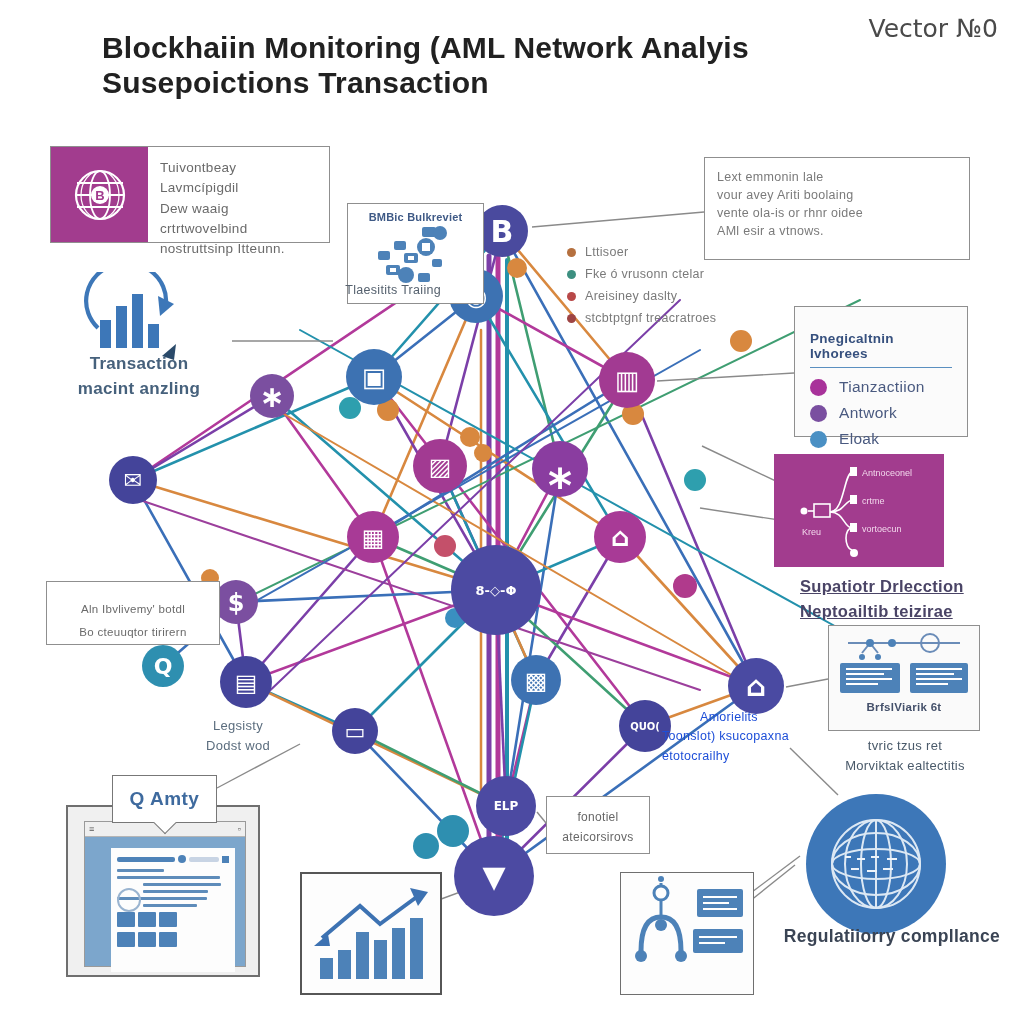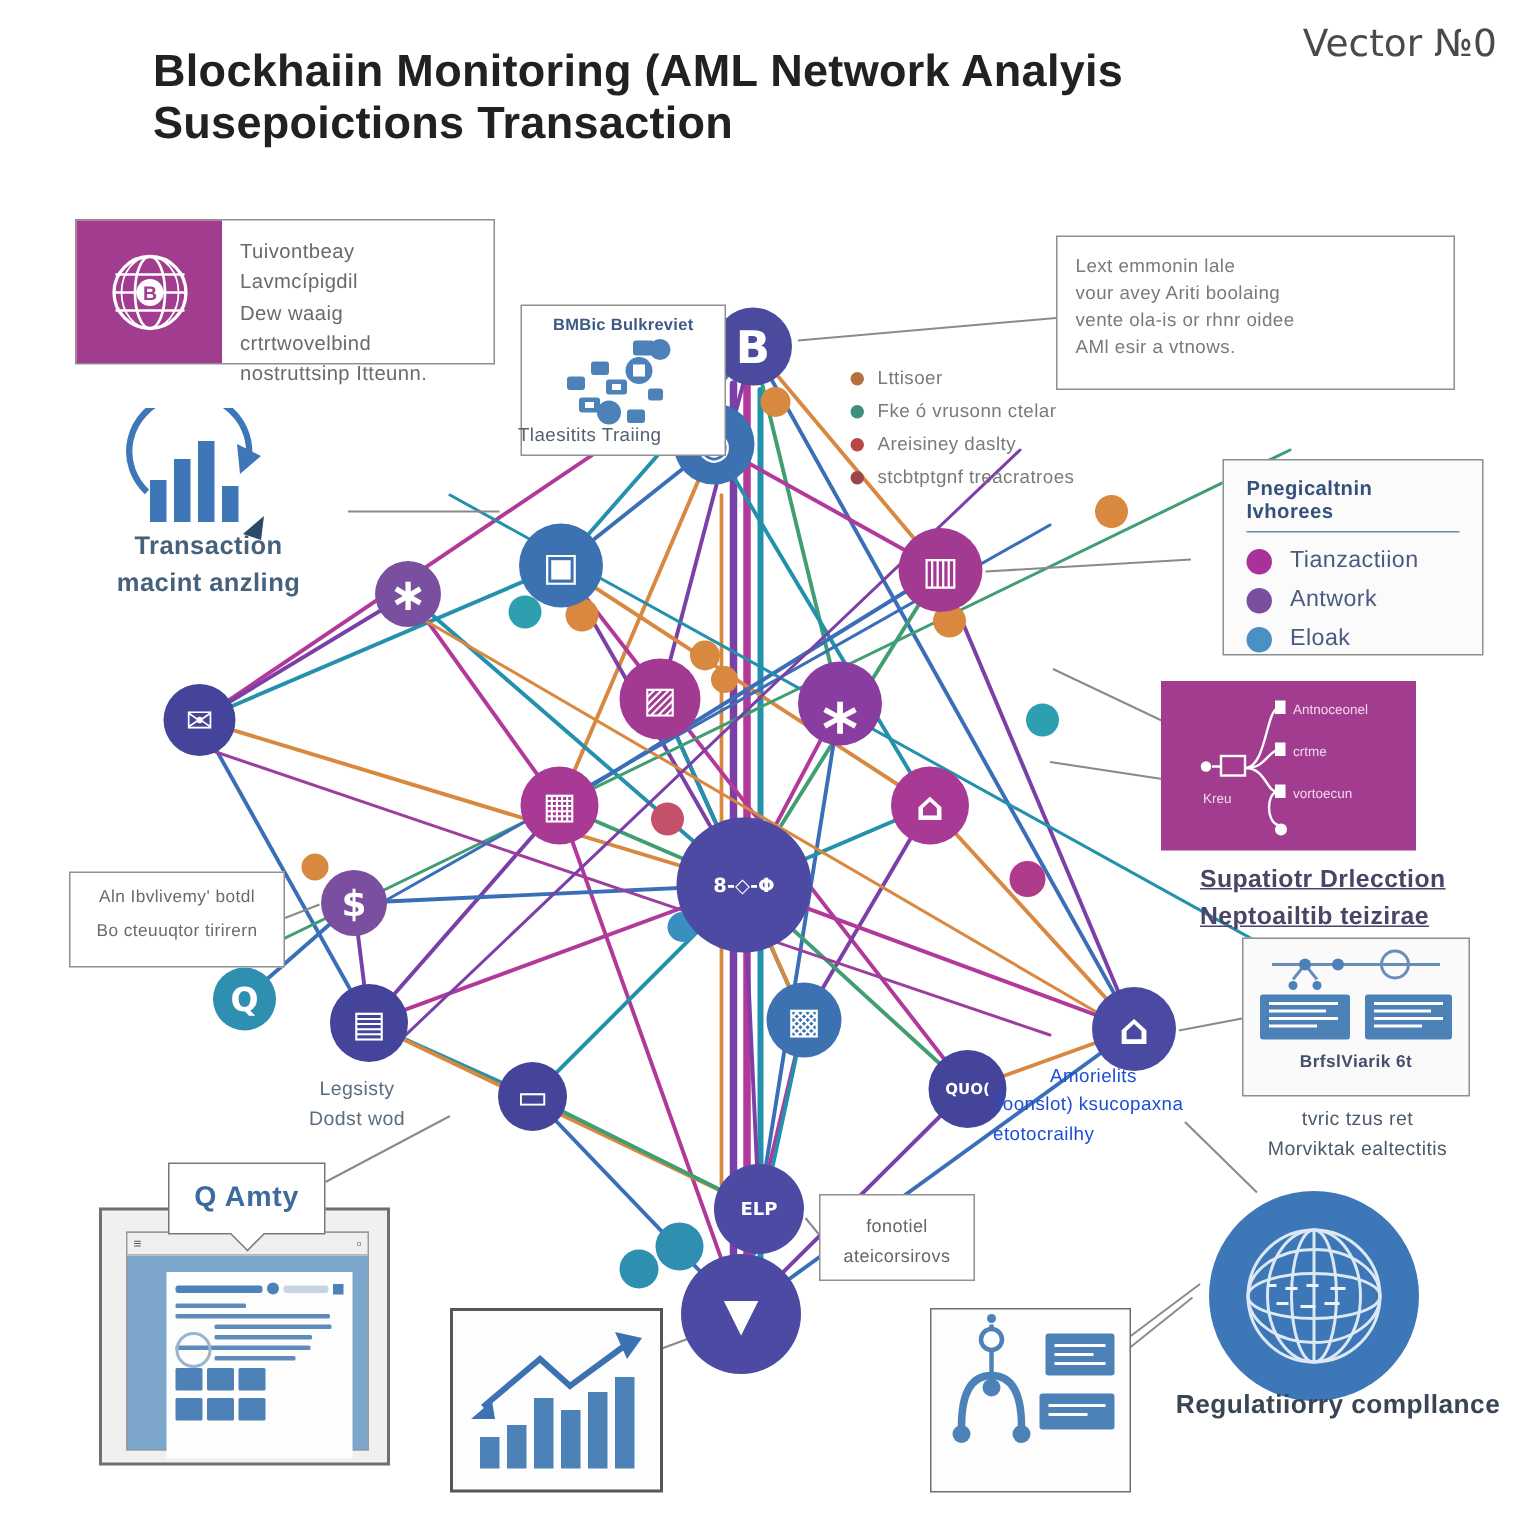--- a/index.html
+++ b/index.html
@@ -23,35 +23,35 @@
   .card-aml{left:704px;top:157px;width:266px;height:103px;display:flex;}
   .card-aml .iconsq{width:103px;height:100%;background:#5585b8;display:flex;flex-direction:column;align-items:center;justify-content:center;gap:5px;flex:none;}
   .card-aml .badge{background:#3d6ea8;color:#fff;font-weight:bold;font-size:17px;padding:3px 12px;border-radius:3px;letter-spacing:1px;}
   .card-aml .txt{padding:10px 12px;font-size:12.5px;color:#7a7a7a;line-height:1.45;letter-spacing:.3px;}
   
   .bullets{left:567px;top:245px;}
   .bullets .row{display:flex;align-items:center;margin-bottom:8px;}
   .bullets .dot{width:9px;height:9px;border-radius:50%;margin-right:9px;flex:none;}
   .bullets .lbl{font-size:12.5px;color:#7a7a7a;letter-spacing:.3px;white-space:nowrap;}
   
-  .card-pred{left:794px;top:306px;width:174px;height:131px;background:#fbfbfb;border:1.5px solid #8f8f8f;padding:11px 15px;margin-left:21px;}
+  .card-pred{left:794px;top:306px;width:174px;height:131px;background:#fbfbfb;border:1.5px solid #8f8f8f;padding:24px 15px;}
   .card-pred .ttl{font-size:13.5px;font-weight:bold;color:#36507e;letter-spacing:.3px;}
   .card-pred hr{border:none;border-top:1.5px solid #5a8fc0;margin:6px 0 10px 0;}
   .card-pred .row{display:flex;align-items:center;margin-bottom:8px;}
   .card-pred .dot{width:17px;height:17px;border-radius:50%;margin-right:12px;flex:none;}
   .card-pred .lbl{font-size:15.5px;color:#4a5a80;letter-spacing:.3px;}
   
   .lbl-trans{left:34px;top:352px;width:210px;text-align:center;font-size:17px;font-weight:600;color:#46617c;line-height:1.45;letter-spacing:.3px;}
   .icon-trans{left:72px;top:272px;}
   .lbl-training{left:295px;top:283px;width:146px;text-align:right;font-size:12.5px;color:#55616e;letter-spacing:.3px;}
   
   .card-susp{left:774px;top:454px;width:170px;height:113px;background:#a23c8e;}
   .cap-susp{left:800px;top:574px;width:220px;font-size:16.5px;font-weight:600;color:#4a4466;line-height:1.5;letter-spacing:.3px;text-decoration:underline;}
   
-  .card-adv{left:46px;top:581px;width:144px;height:64px;text-align:center;padding-top:5px;font-size:11.5px;color:#6a6a6a;line-height:2;letter-spacing:.3px;}
+  .card-adv{left:46px;top:581px;width:174px;height:64px;text-align:center;padding-top:16px;font-size:11.5px;color:#6a6a6a;line-height:2;letter-spacing:.3px;}
   .lbl-legsisty{left:186px;top:716px;width:104px;text-align:center;font-size:13px;color:#5b6d7e;line-height:1.55;letter-spacing:.3px;}
   
   .card-qamty{left:112px;top:775px;width:105px;height:48px;border:1.5px solid #777;display:flex;align-items:center;justify-content:center;
               font-size:19px;font-weight:600;color:#3e6a9e;letter-spacing:.5px;z-index:4;}
   .card-qamty .notch{position:absolute;left:50%;bottom:-9px;width:15px;height:15px;background:#fff;border-right:1.5px solid #777;border-bottom:1.5px solid #777;transform:translateX(-50%) rotate(45deg);}
   .browser{left:66px;top:805px;width:194px;height:172px;background:#f0f0f0;border:2px solid #6f6f6f;z-index:3;}
   .browser .win{position:absolute;left:16px;top:14px;width:160px;height:144px;background:#7ca6cc;border:1px solid #9a9a9a;}
   .browser .tbar{height:14px;background:#efefef;border-bottom:1px solid #b5b5b5;display:flex;justify-content:space-between;align-items:center;padding:0 4px;font-size:9px;color:#555;}
   .browser .panel{position:absolute;left:26px;top:26px;width:112px;height:110px;background:#fdfdfd;padding:7px 6px;}
   .pg{display:flex;align-items:center;gap:3px;margin-bottom:6px;}

